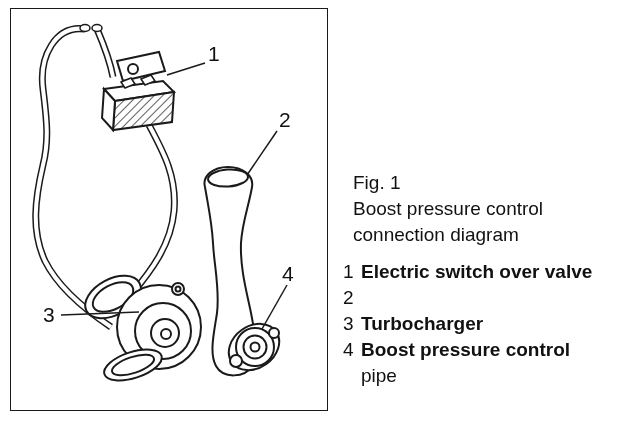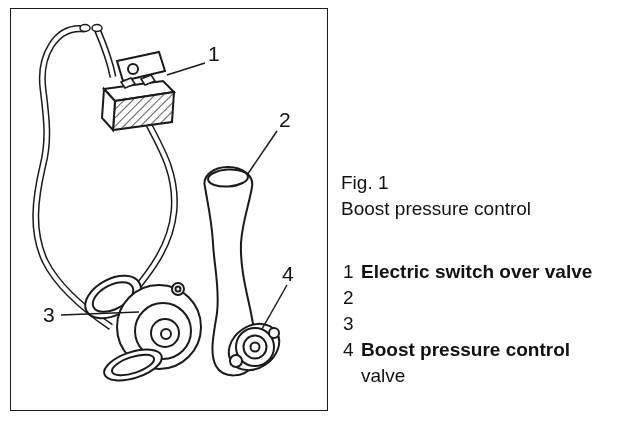--- a/index.html
+++ b/index.html
@@ -19,21 +19,21 @@
     width: 318px;
     height: 403px;
     border: 1.5px solid #1a1a1a;
     box-sizing: border-box;
     background: #ffffff;
   }
   .figure-box svg { position: absolute; left: 0; top: 0; }
 
   .caption {
     position: absolute;
-    left: 341px;
+    left: 353px;
     top: 170px;
     font-size: 19px;
     line-height: 26px;
     white-space: nowrap;
   }
   .legend {
     position: absolute;
     left: 343px;
     top: 259px;
     font-size: 19px;
@@ -127,33 +127,35 @@
         <text class="callout-num" x="268" y="118">2</text>
         <text class="callout-num" x="32" y="313">3</text>
         <text class="callout-num" x="271" y="272">4</text>
       </g>
     </svg>
   </div>
 
   <div class="caption">
     <div>Fig. 1</div>
     <div>Boost pressure control</div>
+    <div>connection diagram</div>
   </div>
 
   <div class="legend">
     <div class="legend-item">
       <span class="legend-num">1</span>
       <span class="legend-label">Electric switch over valve</span>
     </div>
     <div class="legend-item">
       <span class="legend-num">2</span>
     </div>
     <div class="legend-item">
       <span class="legend-num">3</span>
+      <span class="legend-label">Turbocharger</span>
     </div>
     <div class="legend-item">
       <span class="legend-num">4</span>
       <span class="legend-label">Boost pressure control</span>
     </div>
-    <div class="legend-label-cont">valve</div>
+    <div class="legend-label-cont">pipe</div>
   </div>
 
 </div>
 
 </body></html>

